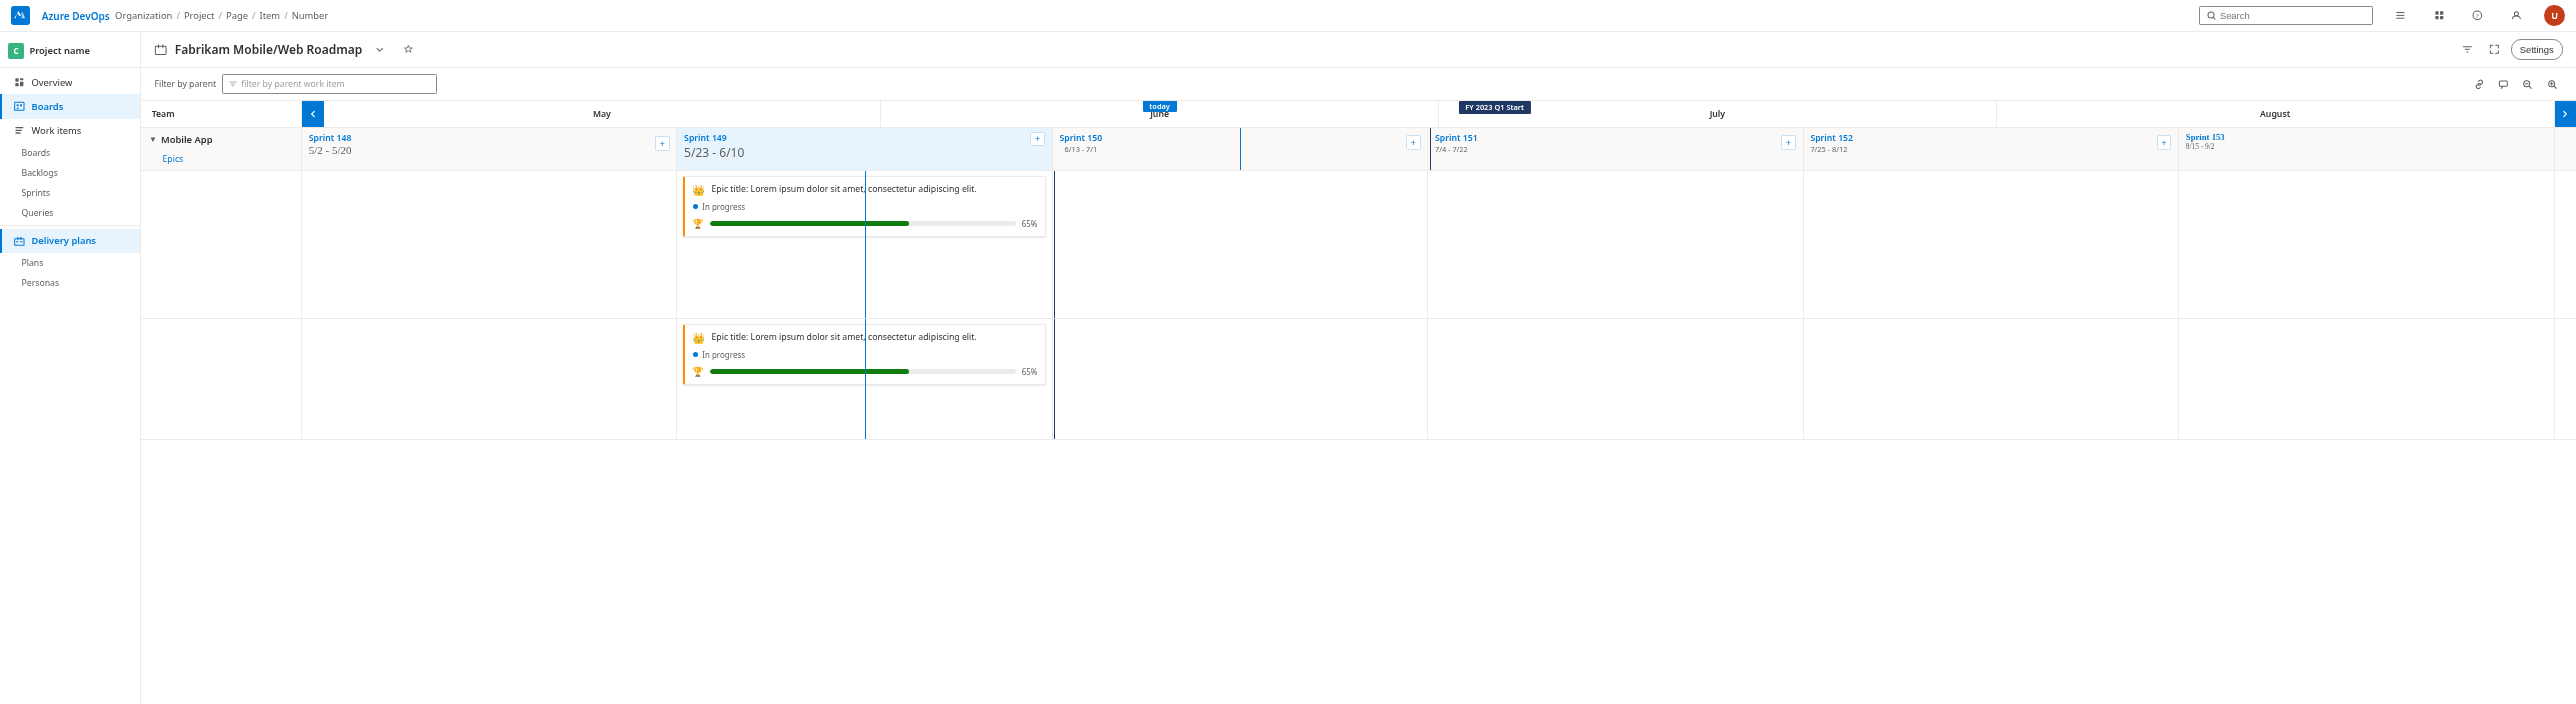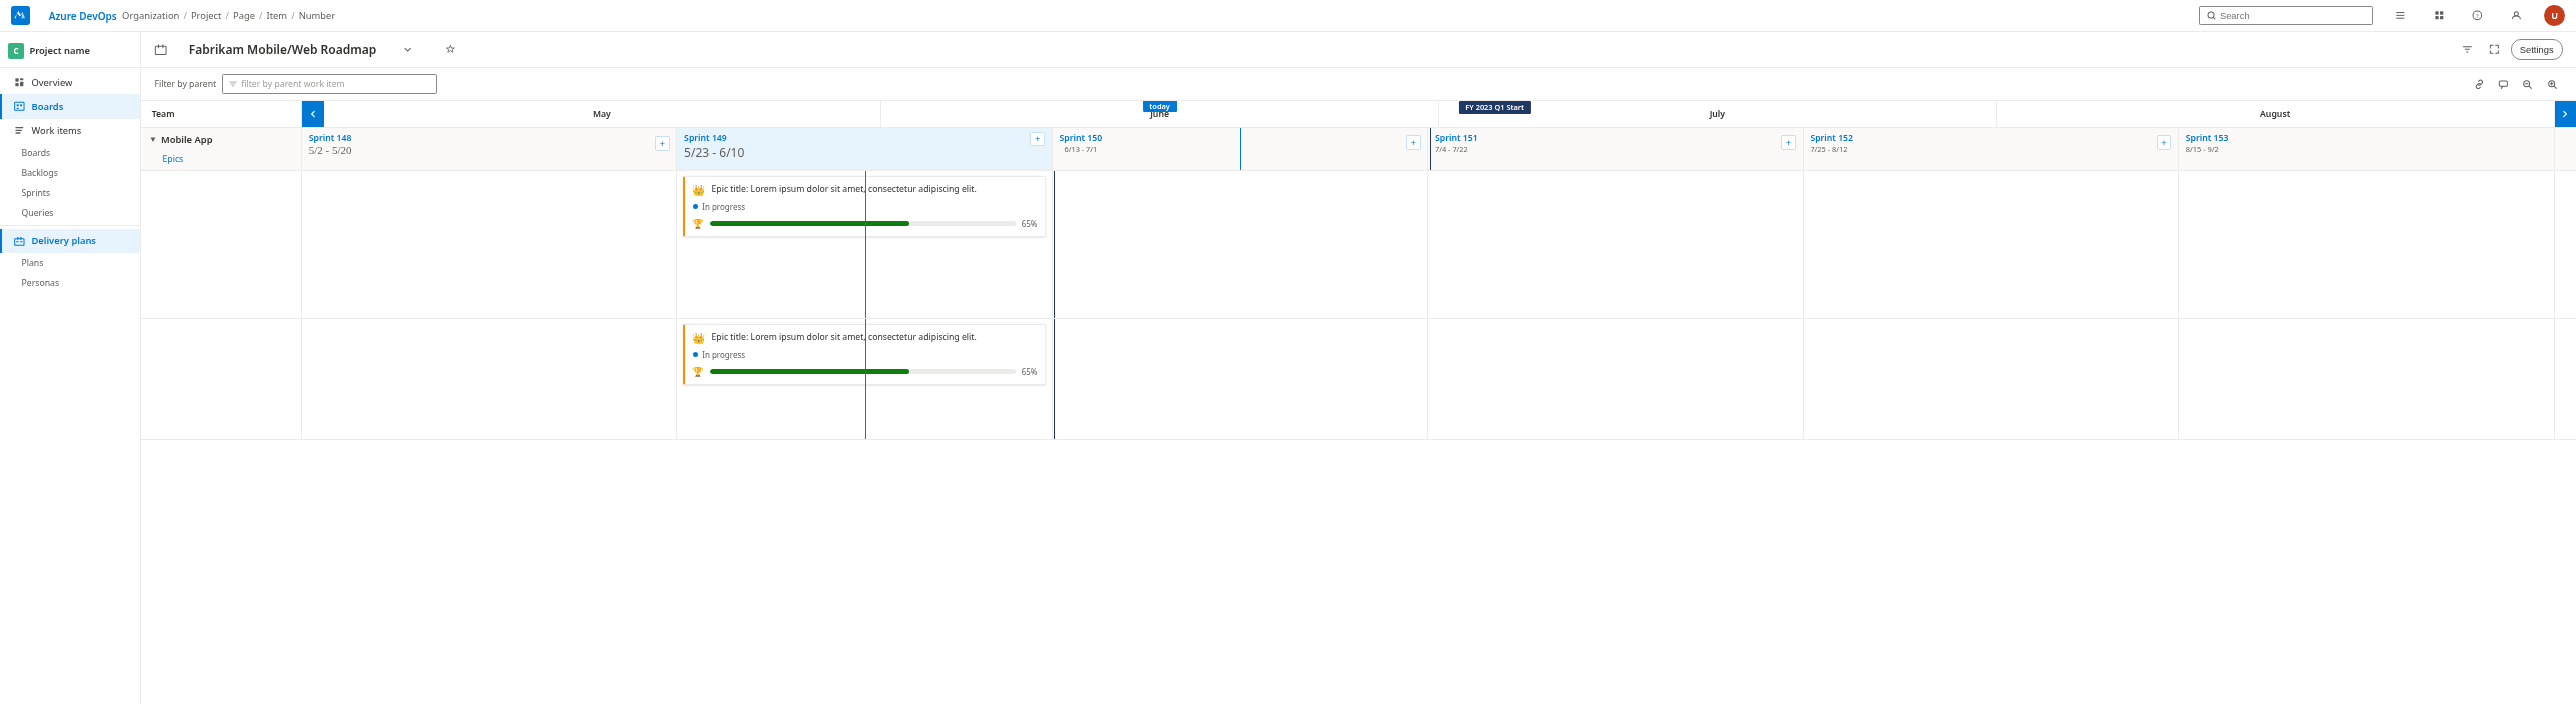--- a/index.html
+++ b/index.html
@@ -12,21 +12,21 @@
       border-bottom: 0.7px solid #edebe9;
       display: flex;
       align-items: center;
       padding: 0 10.7px;
       gap: 5.4px;
       position: fixed;
       top: 0; left: 0; right: 0;
       z-index: 100;
     }
     .top-nav .brand {
-      display: flex; align-items: center; gap: 19px;
+      display: flex; align-items: center; gap: 12px;
       font-weight: 600; font-size: 10px; color: #0078d4;
     }
     .top-nav .brand-icon {
       width: 19px; height: 19px; background: #0078d4; border-radius: 2.7px;
       display: flex; align-items: center; justify-content: center; color: #fff; font-weight: 700; font-size: 9.4px;
     }
     .breadcrumb {
       display: flex; align-items: center; gap: 4px; color: #605e5c; font-size: 9.4px; flex: 1;
     }
     .breadcrumb span { color: #605e5c; }
@@ -95,21 +95,21 @@
       flex-direction: column;
       overflow: hidden;
     }
 
     
     .page-header {
       display: flex; align-items: center; justify-content: space-between;
       padding: 6.7px 13.4px;
       border-bottom: 0.7px solid #edebe9;
     }
-    .page-header-left { display: flex; align-items: center; gap: 21px; }
+    .page-header-left { display: flex; align-items: center; gap: 7px; }
     .page-header-right { display: flex; align-items: center; gap: 5.4px; }
     .page-title { font-size: 12px; font-weight: 600; color: #323130; }
     .icon-btn {
       width: 21.5px; height: 21.5px; border: none; background: transparent; cursor: pointer;
       display: flex; align-items: center; justify-content: center; border-radius: 1.3px; color: #605e5c; font-size: 10.7px;
     }
     .settings-btn {
       padding: 4px 8px; border: 0.7px solid #8a8886; background: #fff; cursor: pointer;
       border-radius: 10px; font-size: 9.4px; color: #323130;
     }
@@ -476,21 +476,21 @@
           <div style="flex:1;min-width:188px;border-right:0.7px solid #edebe9;padding:4px 6.7px;position:relative;">
             <div style="display:flex;align-items:center;justify-content:space-between;">
               <div>
                 <div style="font-size:8.7px;font-weight:600;color:#0078d4;">Sprint 152</div>
                 <div style="font-size:7.4px;color:#605e5c;">7/25 - 8/12</div>
               </div>
               <button style="width:14.8px;height:14.8px;border:0.7px solid #c7e0f4;border-radius:1.3px;background:#fff;cursor:pointer;display:flex;align-items:center;justify-content:center;color:#0078d4;font-size:9.4px;">+</button>
             </div>
           </div>
 
-          <div style="flex:1;min-width:188px;border-right:0.7px solid #edebe9;padding:4px 6.7px;position:relative;">
+          <div style="flex:1;min-width:188px;border-right:0.7px solid #edebe9;padding:4px 6.7px;position:relative;font-family:Liberation Serif, serif;">
             <div style="display:flex;align-items:center;justify-content:space-between;">
               <div>
                 <div style="font-size:8.7px;font-weight:600;color:#0078d4;">Sprint 153</div>
                 <div style="font-size:7.4px;color:#605e5c;">8/15 - 9/2</div>
               </div>
             </div>
           </div>
           <div style="width:21.5px;flex-shrink:0;"></div>
         </div>
 

